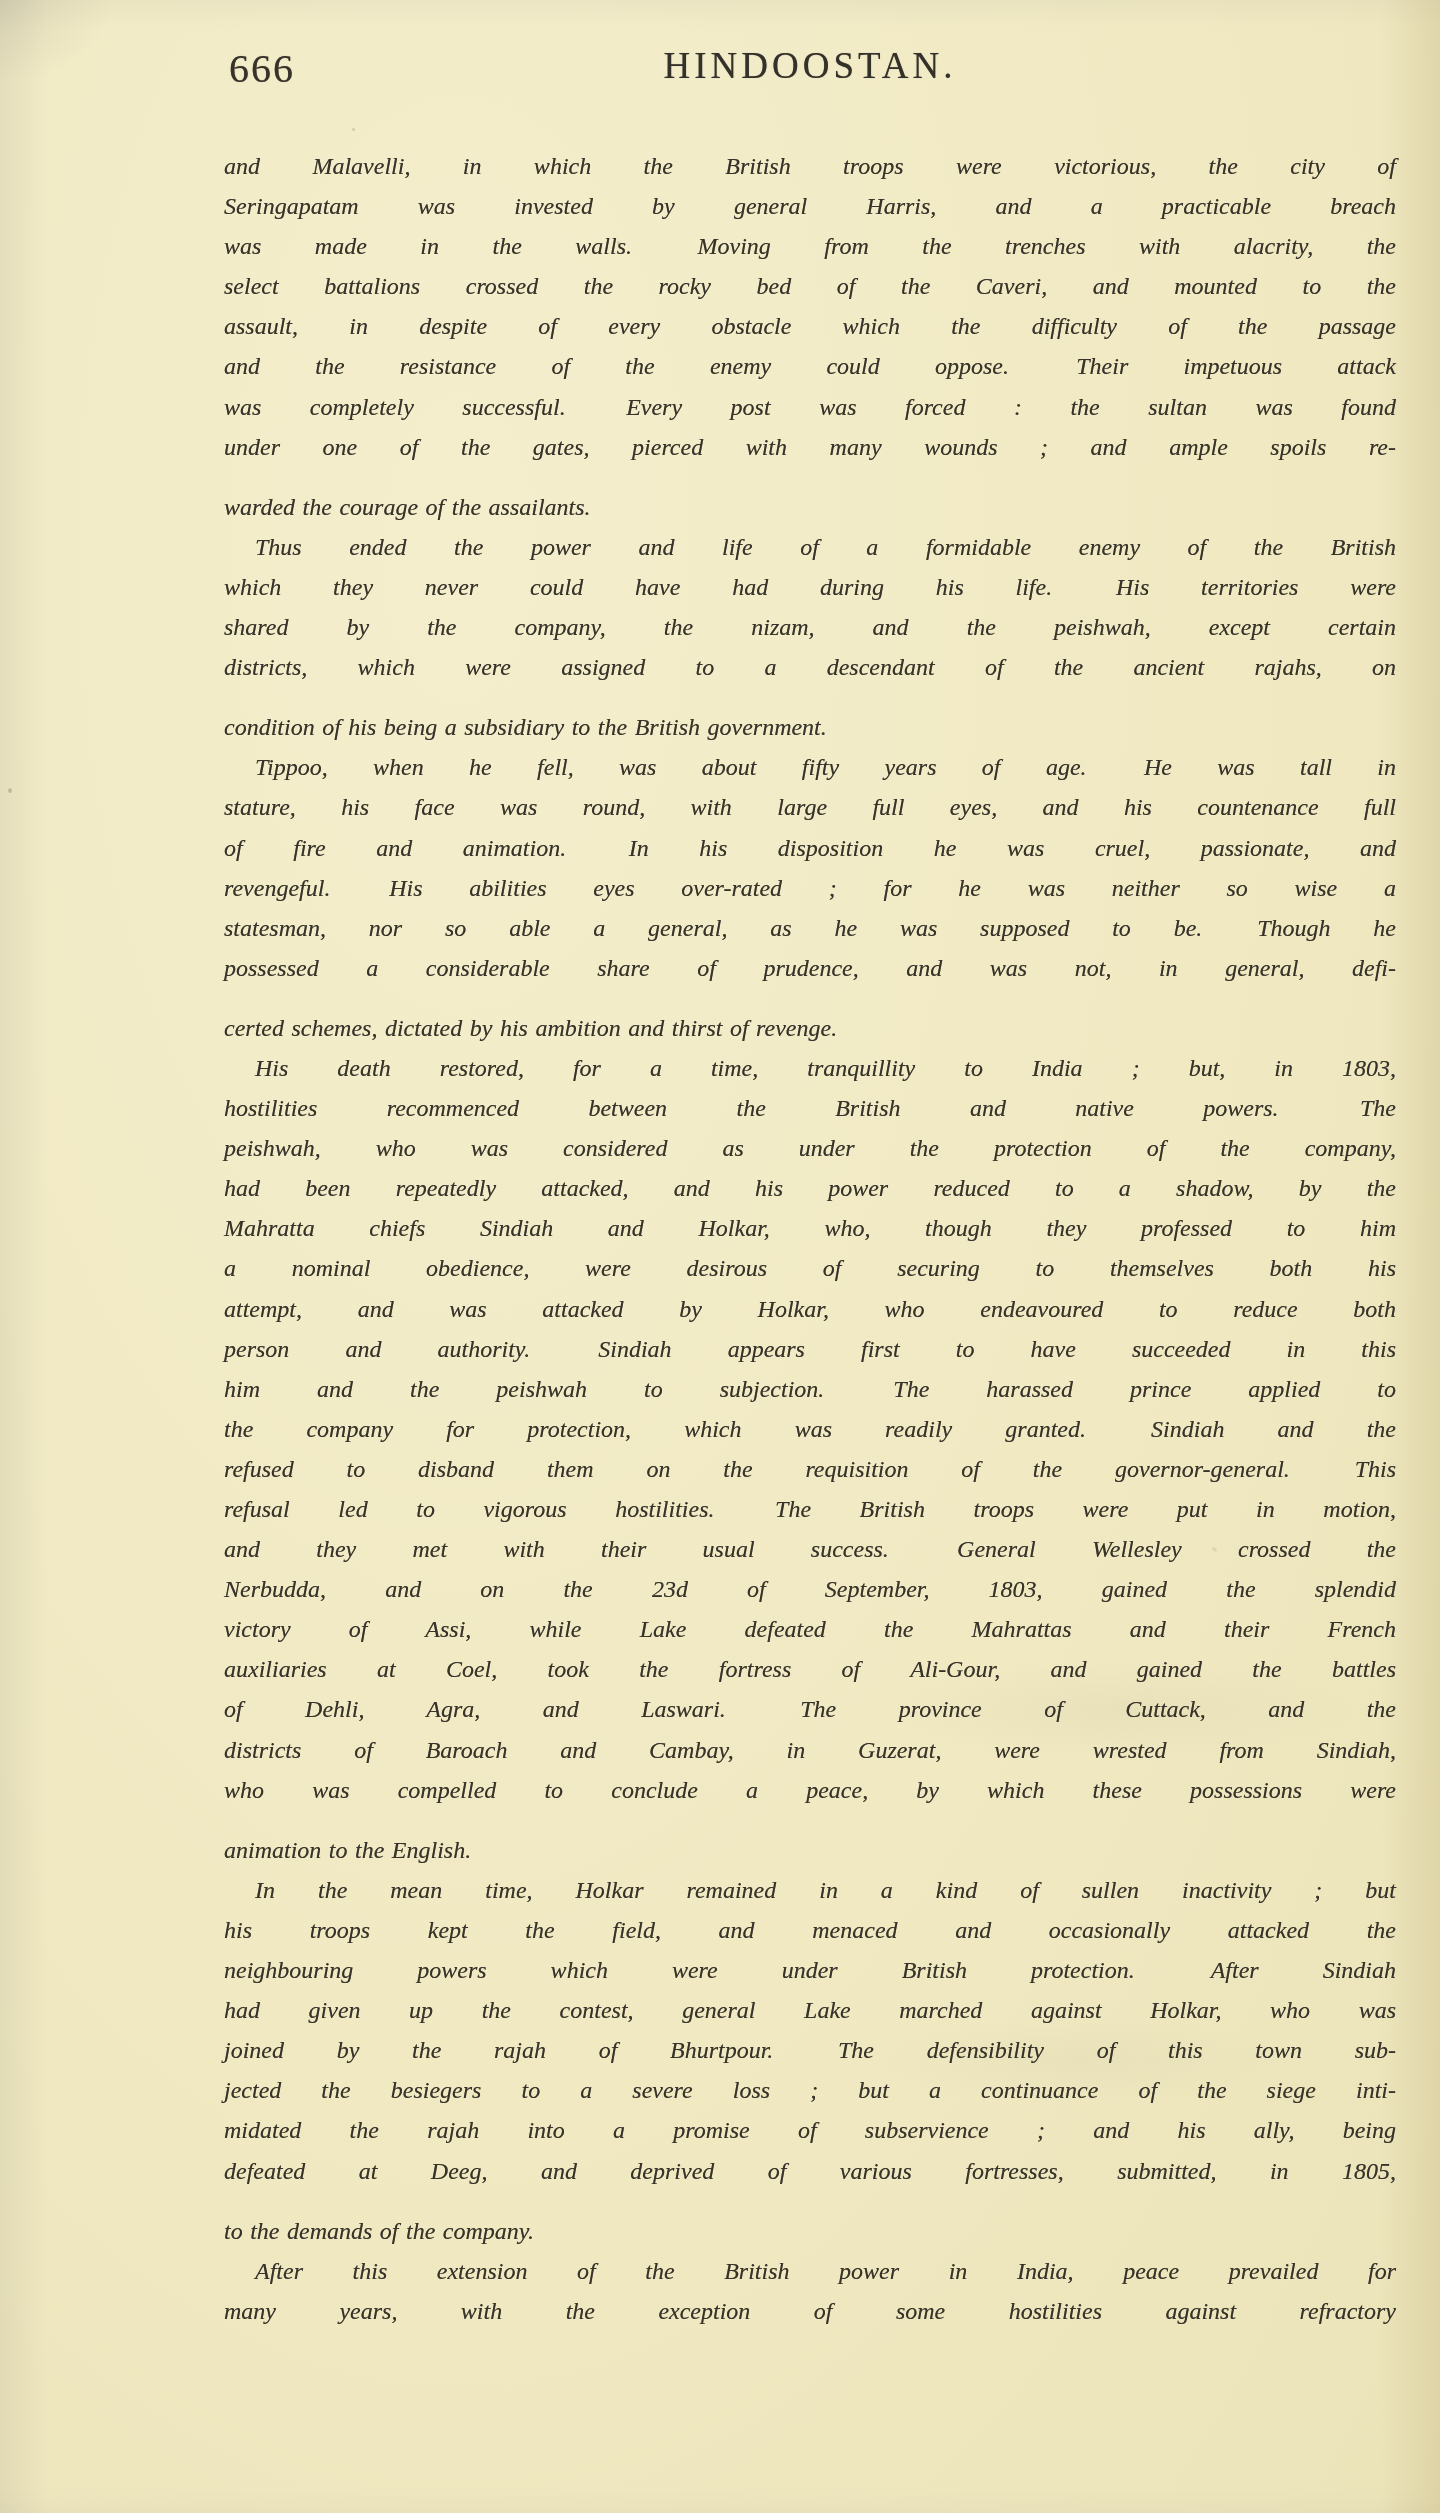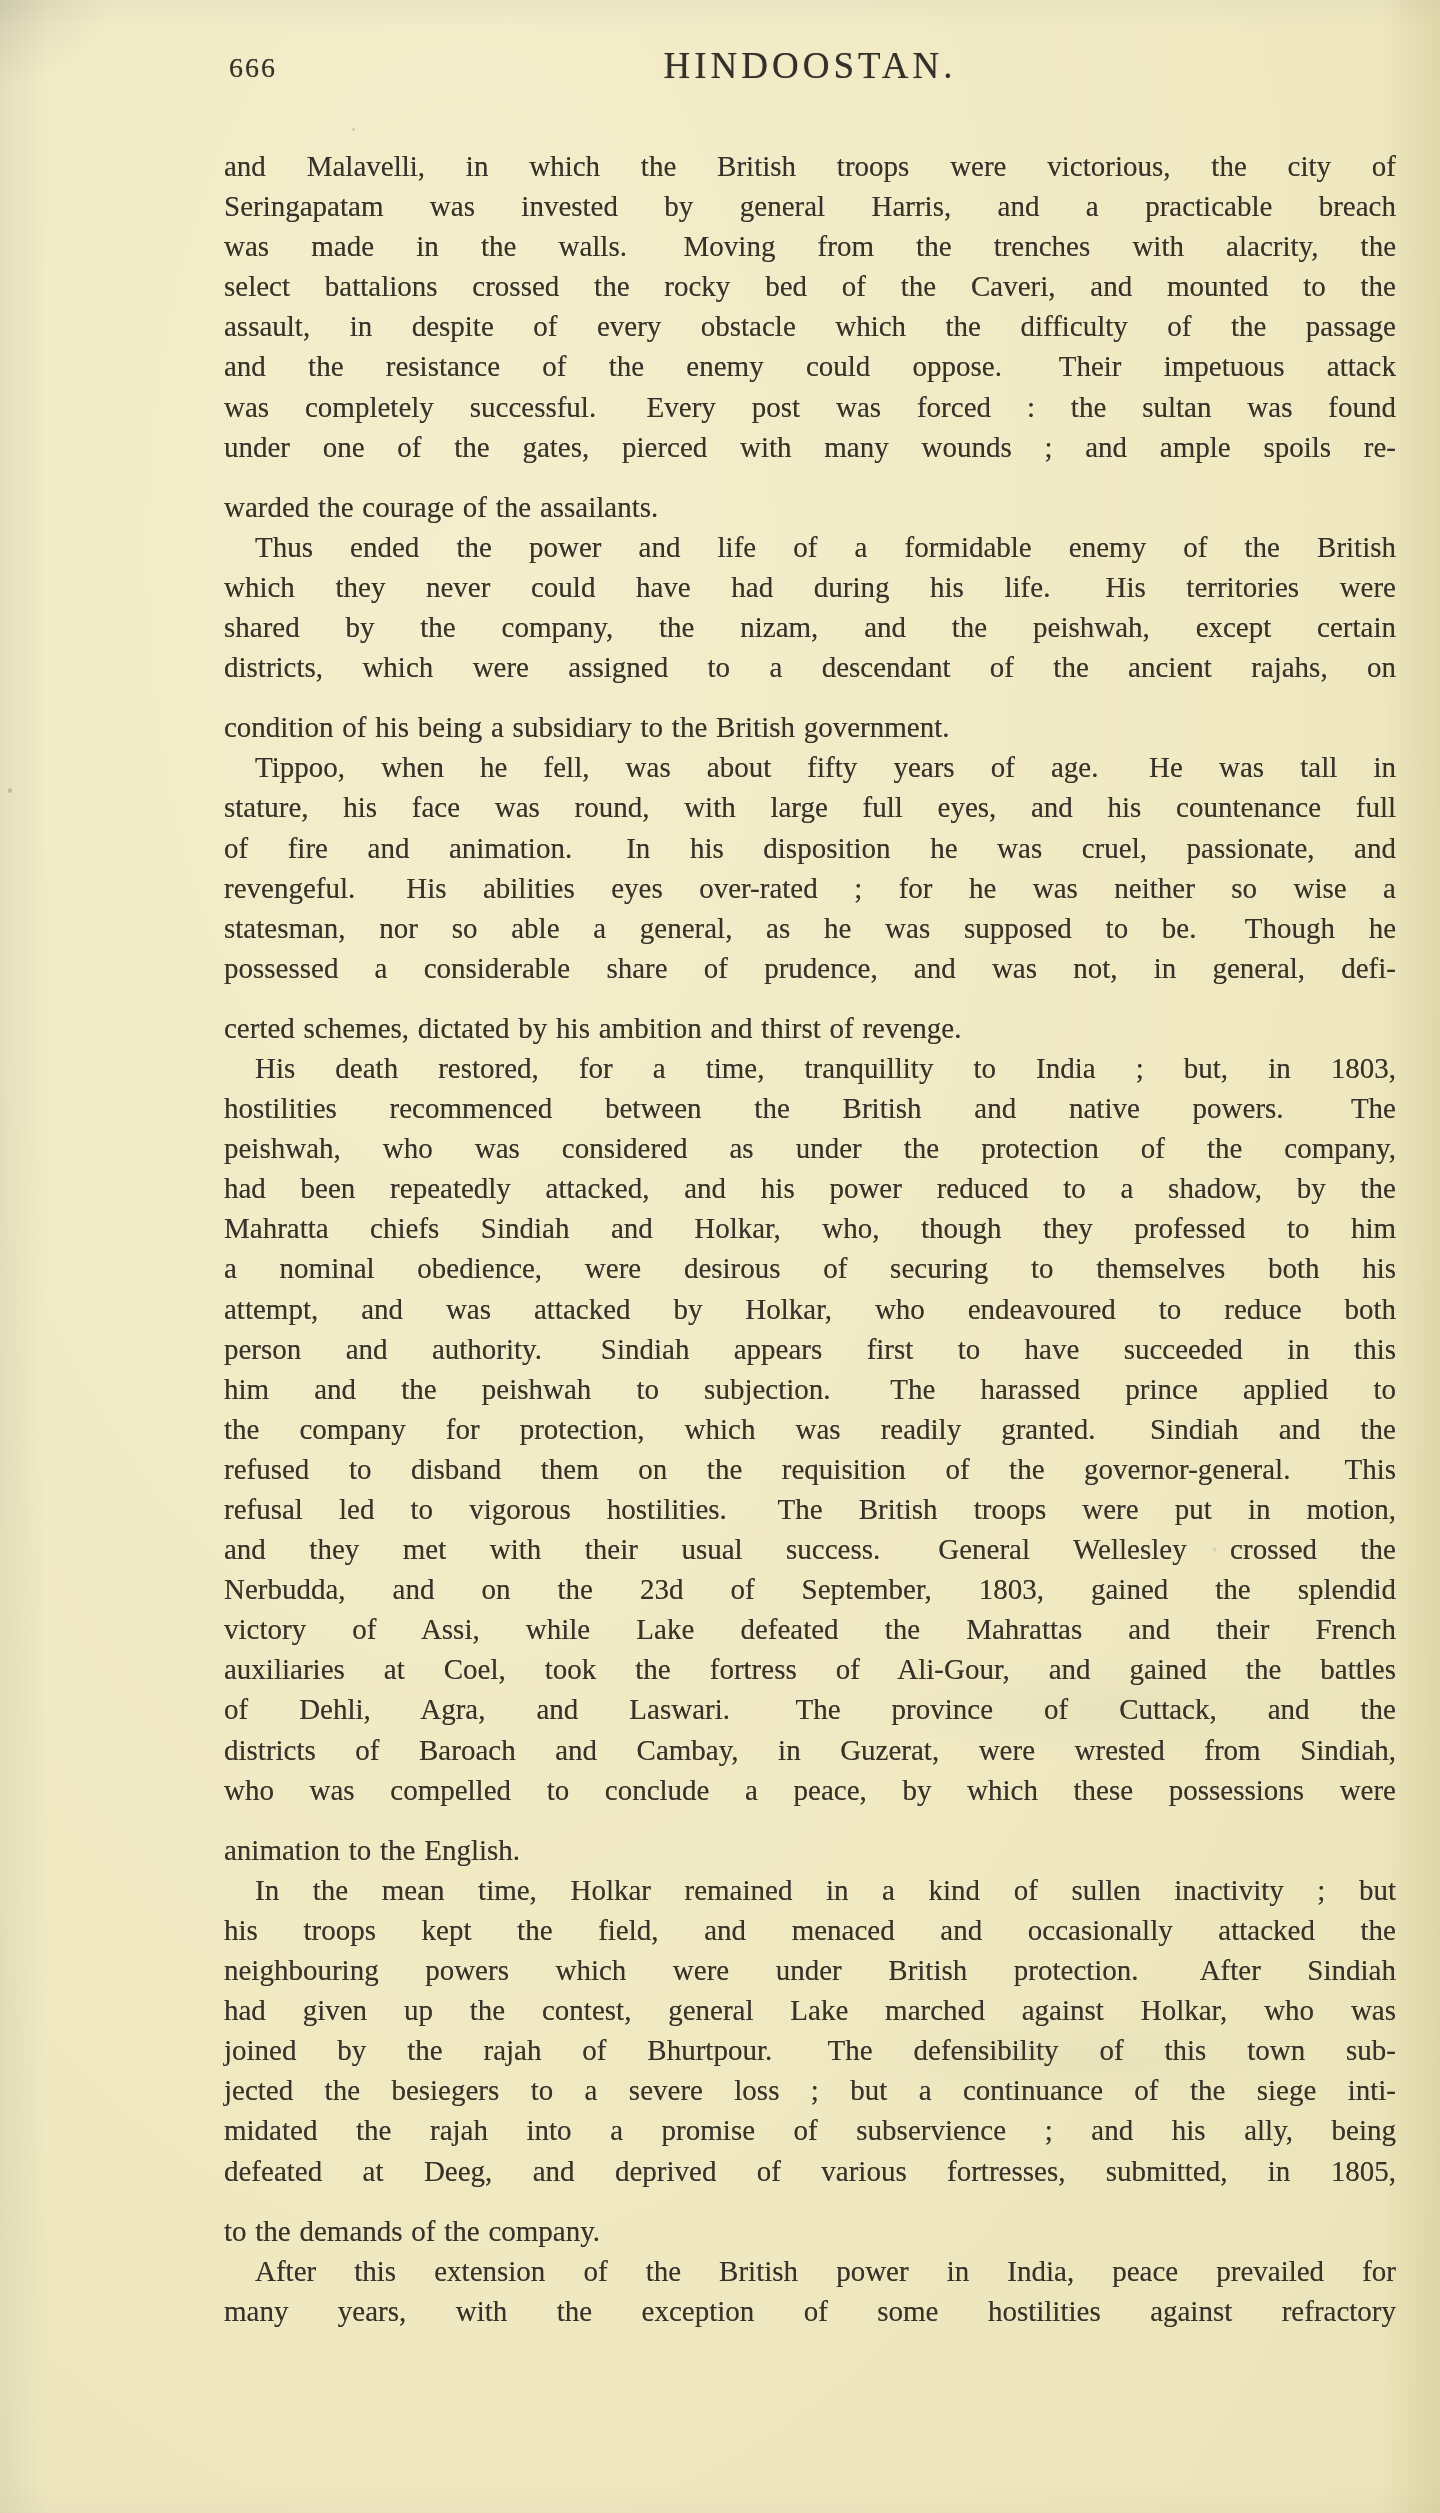--- a/index.html
+++ b/index.html
@@ -24,22 +24,22 @@
   .running-head {
     position: absolute;
     top: 0;
     left: 224px;
     width: 1172px;
     height: 120px;
   }
   .page-number {
     position: absolute;
     left: 5px;
-    top: 52px;
-    font-size: 28px;
+    top: 45px;
+    font-size: 40px;
     letter-spacing: 2px;
     color: #37332a;
     text-shadow: 0 0 0.7px rgba(55,51,42,0.6);
   }
   .head-title {
     position: absolute;
     top: 44px;
     left: 0;
     width: 100%;
     text-align: center;
@@ -47,25 +47,26 @@
     letter-spacing: 4px;
     color: #34302a;
     text-shadow: 0 0 0.7px rgba(52,48,42,0.6);
   }
 
   .text-block {
     position: absolute;
     left: 224px;
     top: 146px;
     width: 1172px;
-    font-size: 29px;
+    font-size: 24px;
     line-height: 40.1px;
     color: #37332a;
     text-shadow: 0 0 0.6px rgba(55,51,40,0.55);
     word-spacing: 1.5px;
+    font-style: italic;
   }
   .paragraph { margin: 0; padding: 0; }
   .line {
     text-align: justify;
     text-align-last: justify;
     height: 40.1px;
     overflow: visible;
   }
   .line.short {
     text-align: left;

